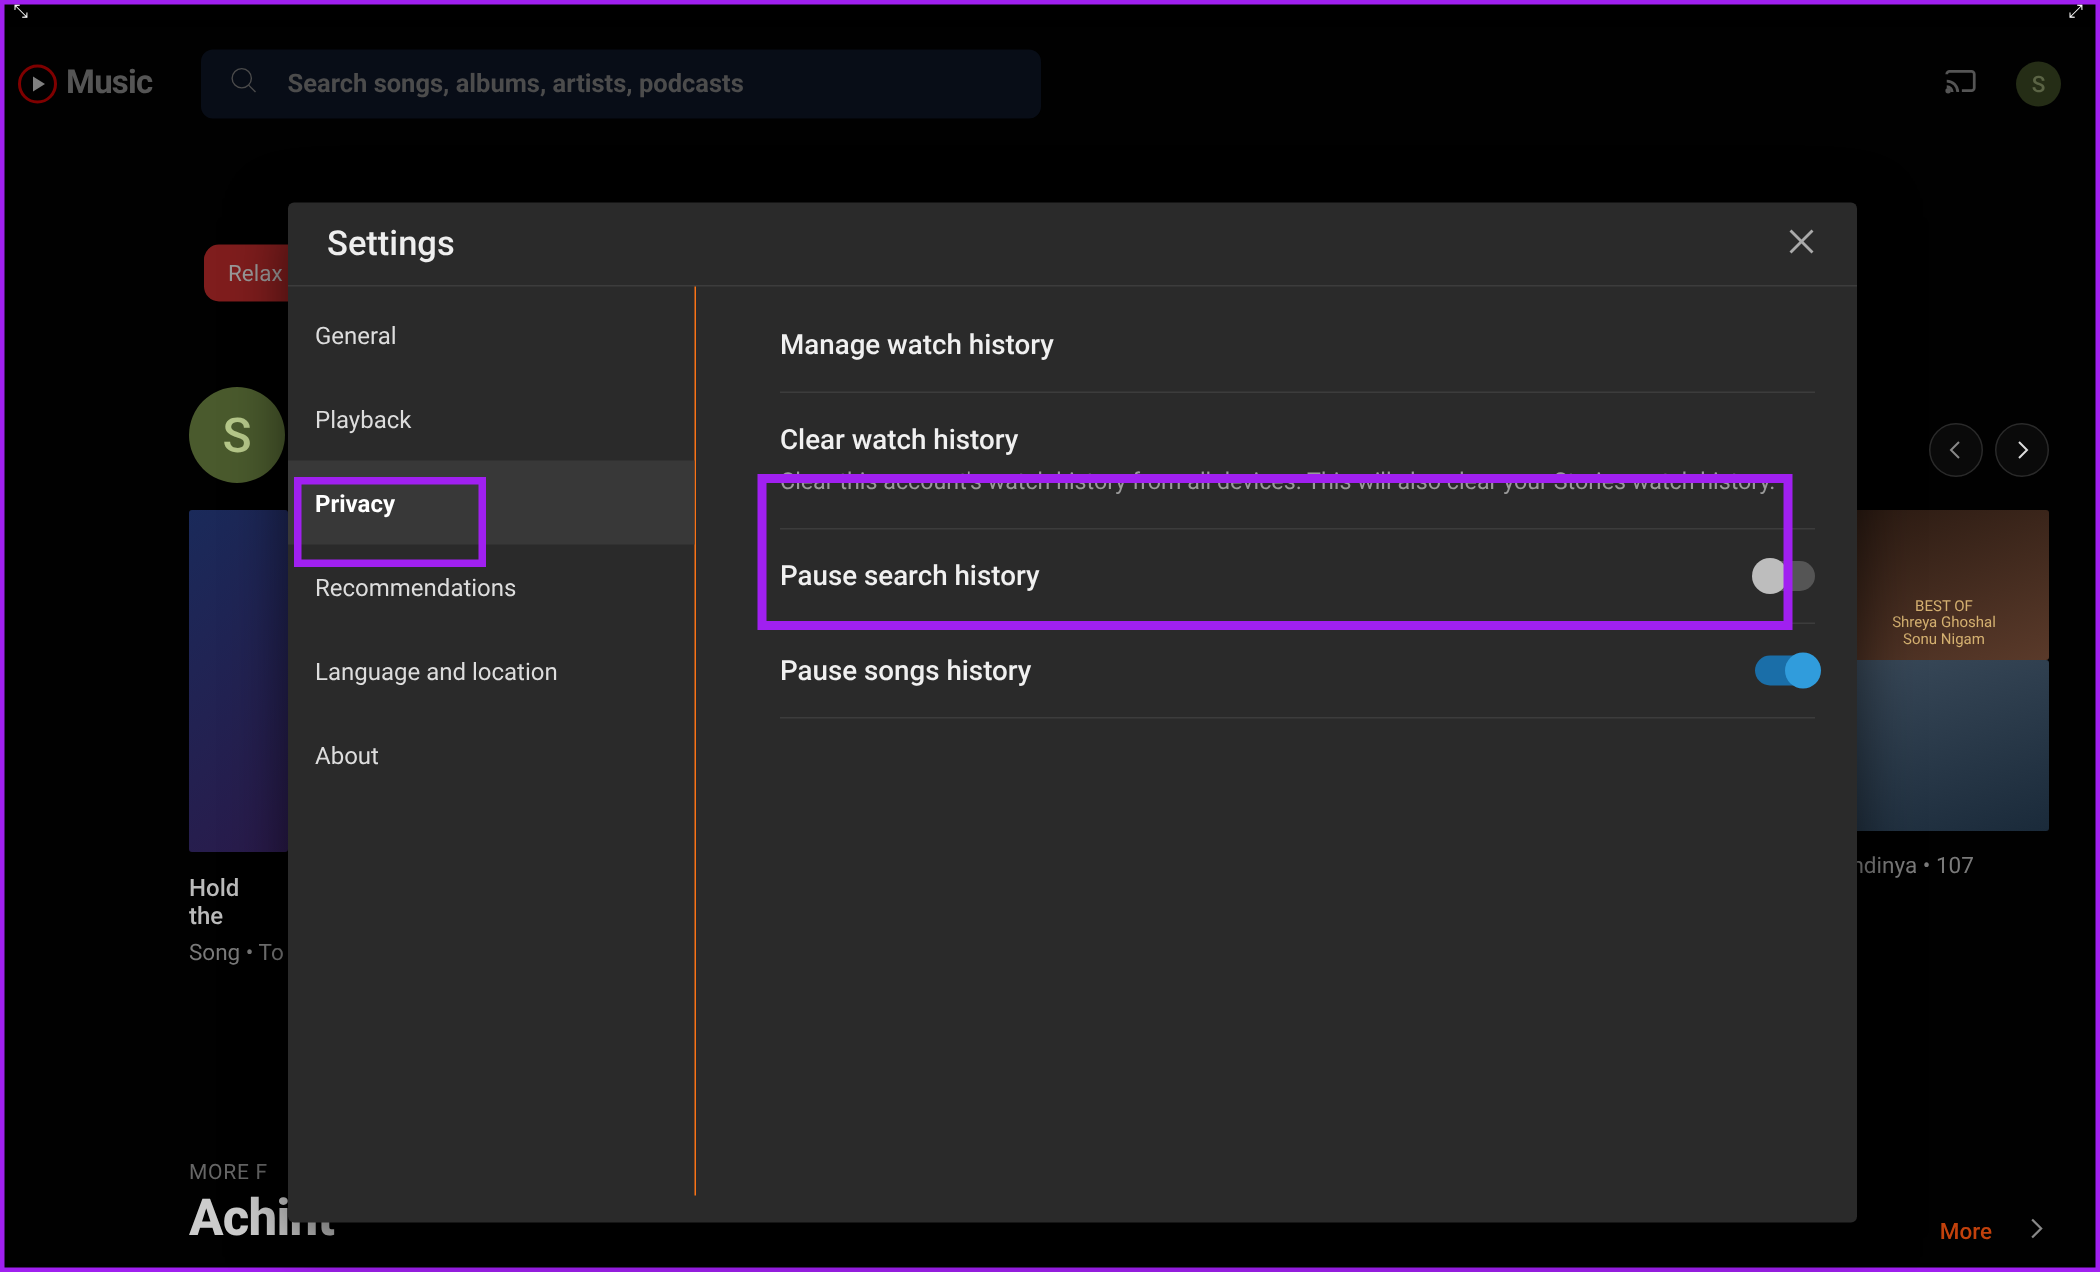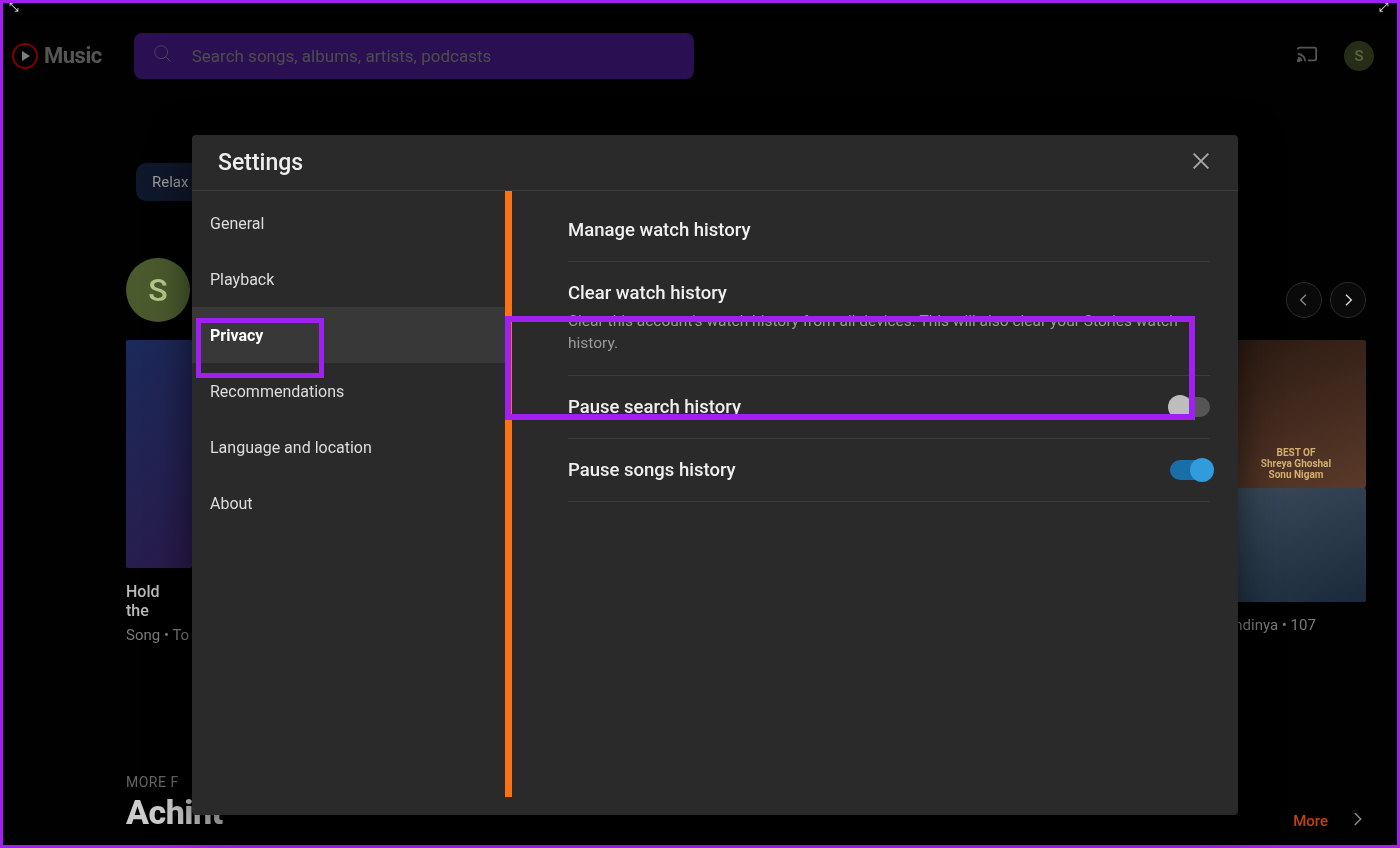--- a/index.html
+++ b/index.html
@@ -8,61 +8,61 @@
   .handle { position: absolute; width: 12px; height: 10px; color: #fff; font-size: 12px; line-height: 10px; }
   .handle.tl { top: -1px; left: 6px; }
   .handle.tr { top: -1px; right: 6px; }
 
   .app { position: absolute; top: 15px; left: 3px; right: 3px; bottom: 3px; background: #030303; color: #fff; }
   .topbar { display: flex; align-items: center; height: 75px; padding: 0 20px 0 6px; }
   .logo { display: flex; align-items: center; gap: 6px; }
   .logo-badge { width: 26px; height: 26px; border-radius: 50%; border: 2px solid #ff0000; display: flex; align-items: center; justify-content: center; }
   .logo-play { width: 0; height: 0; border-left: 8px solid #fff; border-top: 5px solid transparent; border-bottom: 5px solid transparent; margin-left: 2px; }
   .logo-text { font-size: 22px; font-weight: 700; letter-spacing: -0.5px; color:#aaa; }
-  .searchbox { margin-left: 32px; width: 560px; height: 46px; background: #4c1d95; border-radius: 8px; display: flex; align-items: center; padding: 0 18px; gap: 18px; opacity: 0.55; }
+  .searchbox { margin-left: 32px; width: 560px; height: 46px; background: #0f172a; border-radius: 8px; display: flex; align-items: center; padding: 0 18px; gap: 18px; opacity: 0.55; font-weight: bold; }
   .search-icon svg { width: 22px; height: 22px; stroke: #888; fill: none; }
   .search-ph { color: #8a8a8a; font-size: 17px; }
   .top-right { margin-left: auto; display: flex; align-items: center; gap: 24px; }
   .cast-icon svg { width: 26px; height: 22px; stroke: #aaa; fill: none; stroke-width: 2; }
   .avatar { width: 30px; height: 30px; border-radius: 50%; background: #4a5a2d; color: #b6c88a; display: flex; align-items: center; justify-content: center; font-size: 15px; font-weight: 500; }
 
   .chipbar { position: absolute; top: 145px; left: 130px; }
-  .chip { display: inline-block; background: #0f172a; color: #9a9a9a; font-size: 15px; padding: 10px 16px; border-radius: 10px; }
+  .chip { display: inline-block; background: #7f1d1d; color: #9a9a9a; font-size: 15px; padding: 10px 16px; border-radius: 10px; }
 
   .big-avatar { position: absolute; top: 240px; left: 120px; width: 64px; height: 64px; border-radius: 50%; background: #4a5a2d; color: #b6c88a; display: flex; align-items: center; justify-content: center; font-size: 32px; font-weight: 500; }
 
   .carousel-nav { position: absolute; top: 264px; right: 28px; display:flex; gap:8px; }
   .nav-btn { width:36px; height:36px; border-radius:50%; background:#0a0a0a; border:1px solid #2a2a2a; display:flex; align-items:center; justify-content:center; }
   .nav-btn svg { width:16px; height:16px; stroke:#888; fill:none; stroke-width:2; }
   .nav-btn.next svg { stroke:#ddd; }
 
   .card1 { position: absolute; top: 322px; left: 120px; width: 42px; }
   .card1-art { width:66px; height:228px; background: linear-gradient(135deg,#1a2a5a,#2a1a4a); border-radius:2px; }
   .card1-t { margin-top:14px; font-size:16px; color:#bbb; font-weight:500; }
   .card1-s { margin-top:6px; font-size:15px; color:#7a7a7a; white-space:nowrap; }
 
   .card2 { position: absolute; top: 322px; right: 28px; width: 140px; }
-  .card2-art1 { width:140px; height:148px; background: linear-gradient(160deg,#2a1a12,#5a3a2a); border-radius:2px; display:flex; flex-direction:column; align-items:center; justify-content:flex-end; padding-bottom:8px; color:#d4b070; font-size:10px; font-weight:700; text-align:center; }
+  .card2-art1 { width:140px; height:100px; background: linear-gradient(160deg,#2a1a12,#5a3a2a); border-radius:2px; display:flex; flex-direction:column; align-items:center; justify-content:flex-end; padding-bottom:8px; color:#d4b070; font-size:10px; font-weight:400; text-align:center; }
   .card2-art2 { width:140px; height:114px; background: linear-gradient(160deg,#3a4a5a,#1a2a3a); border-radius:2px; }
   .card2-s { margin-top:14px; font-size:15px; color:#7a7a7a; white-space:nowrap; }
 
   .more-section { position: absolute; left: 120px; right: 28px; bottom: 10px; display:flex; align-items:flex-end; justify-content:space-between; }
   .more-label { font-size:14px; color:#666; letter-spacing:0.5px; }
   .artist-name { font-size:34px; font-weight:800; color:#ccc; letter-spacing:-0.5px; margin-top:2px; }
   .more-right { display:flex; align-items:center; gap:20px; }
   .more-btn { font-size:15px; color:#c2410c; font-weight:500; }
   .more-arrow svg { width:18px; height:18px; stroke:#888; fill:none; stroke-width:2; }
 
   
   .dialog { position:absolute; top:117px; left:186px; width:1046px; height:680px; background:#2a2a2a; border-radius:4px; overflow:hidden; box-shadow:0 10px 40px rgba(0,0,0,0.6); }
   .dlg-header { height:56px; border-bottom:1px solid #3c3c3c; display:flex; align-items:center; justify-content:space-between; padding:0 26px; }
   .dlg-title { font-size:23px; font-weight:500; color:#eee; }
   .close-btn svg { width:22px; height:22px; stroke:#aaa; fill:none; stroke-width:2; }
   .dlg-body { display:flex; height:calc(100% - 74px); }
-  .dlg-side { width:320px; border-right:7px solid #f97316; padding-top:4px; }
+  .dlg-side { width:272px; border-right:1px solid #f97316; padding-top:4px; }
   .side-item { height:56px; display:flex; align-items:center; padding-left:18px; font-size:16px; color:#ddd; cursor:pointer; }
   .side-item.active { background:#383838; font-weight:700; color:#fff; }
   .hl-side { position:absolute; border:5px solid #a020f0; pointer-events:none; }
 
   .dlg-main { flex:1; padding: 22px 28px 0 56px; overflow:hidden; }
   .row { padding: 20px 0; border-bottom:1px solid #3c3c3c; display:flex; align-items:center; gap:20px; }
   .row:first-child { padding-top:6px; }
   .row-text { flex:1; }
   .row-title { font-size:18.5px; color:#f0f0f0; font-weight:500; }
   .row-desc { font-size:15.5px; color:#9a9a9a; margin-top:6px; line-height:1.45; }

